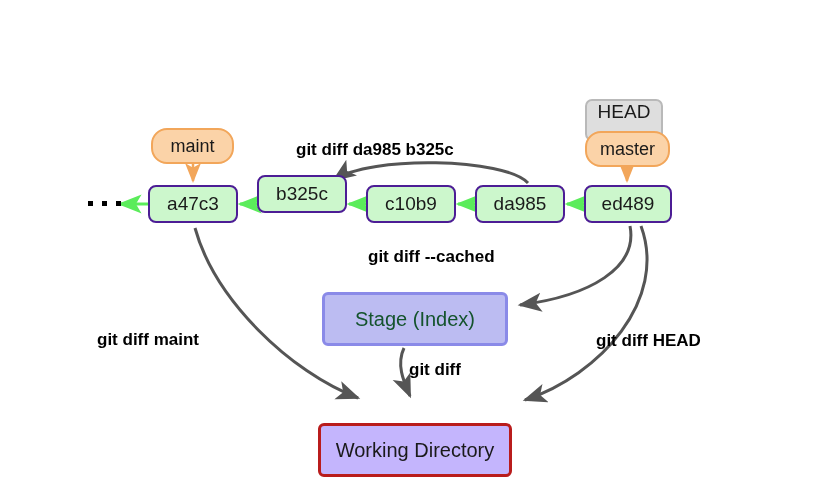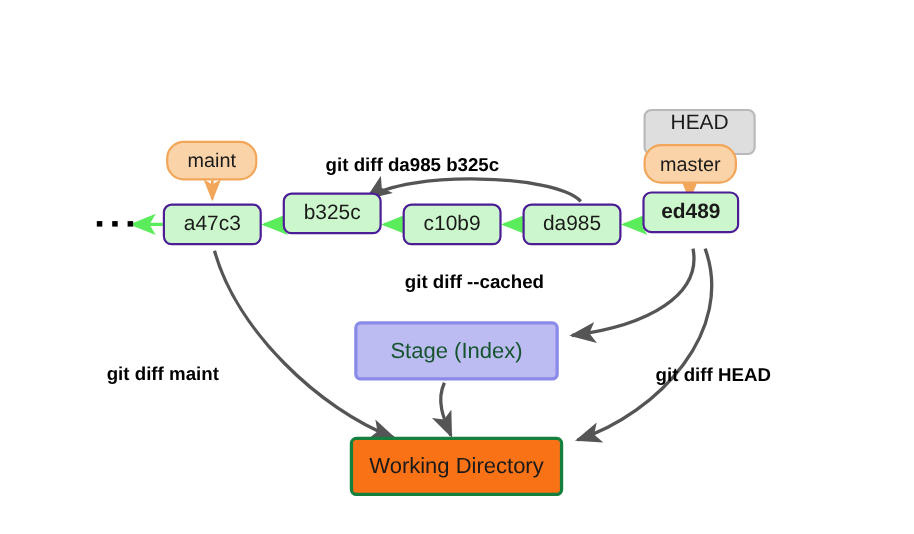--- a/index.html
+++ b/index.html
@@ -54,25 +54,26 @@
   }
   
   .stage {
     background: #bcbcf2;
     border: 3px solid #8a8ae8;
     color: #14532d;
     font-size: 20px;
     border-radius: 6px;
   }
   .workdir {
-    background: #f97316;
-    border: 3px solid #15803d;
+    background: #c4b5fd;
+    border: 3px solid #b91c1c;
     color: #1a1a1a;
     font-size: 20px;
     border-radius: 6px;
+    margin-top: 26px;
   }
   
   .cmd {
     position: absolute;
     font-family: Liberation Sans, sans-serif;
     font-size: 17px;
     font-weight: bold;
     color: #000000;
     white-space: nowrap;
     letter-spacing: 0px;
@@ -152,29 +153,29 @@
   </div>
   <div class="node commit" style="left:257px; top:175px; width:90px;">
     <span>b325c</span>
   </div>
   <div class="node commit" style="left:366px; top:185px; width:90px;">
     <span>c10b9</span>
   </div>
   <div class="node commit" style="left:475px; top:185px; width:90px;">
     <span>da985</span>
   </div>
-  <div class="node commit" style="left:584px; top:174px; width:88px;font-weight:bold;">
+  <div class="node commit" style="left:584px; top:185px; width:88px;">
     <span>ed489</span>
   </div>
 
   <div class="node ref" style="left:151px; top:128px; width:83px;">
     <span>maint</span>
   </div>
 
-  <div class="node head" style="left:585px; top:99px; width:102px;">
+  <div class="node head" style="left:585px; top:99px; width:78px;">
     <span style="position:relative; top:-8px;">HEAD</span>
   </div>
   <div class="node ref" style="left:585px; top:131px; width:85px;">
     <span>master</span>
   </div>
 
   <div class="node stage" style="left:322px; top:292px; width:186px; height:54px;">
     <span>Stage (Index)</span>
   </div>
 
@@ -183,14 +184,15 @@
   </div>
 
   <div class="cmd" style="left:296px; top:140px;">git diff da985 b325c</div>
 
   <div class="cmd" style="left:368px; top:247px;">git diff --cached</div>
 
   <div class="cmd" style="left:596px; top:331px;">git diff HEAD</div>
 
   <div class="cmd" style="left:97px; top:330px;">git diff maint</div>
 
+  <div class="cmd" style="left:409px; top:360px;">git diff</div>
 
 </div>
 
 </body></html>

